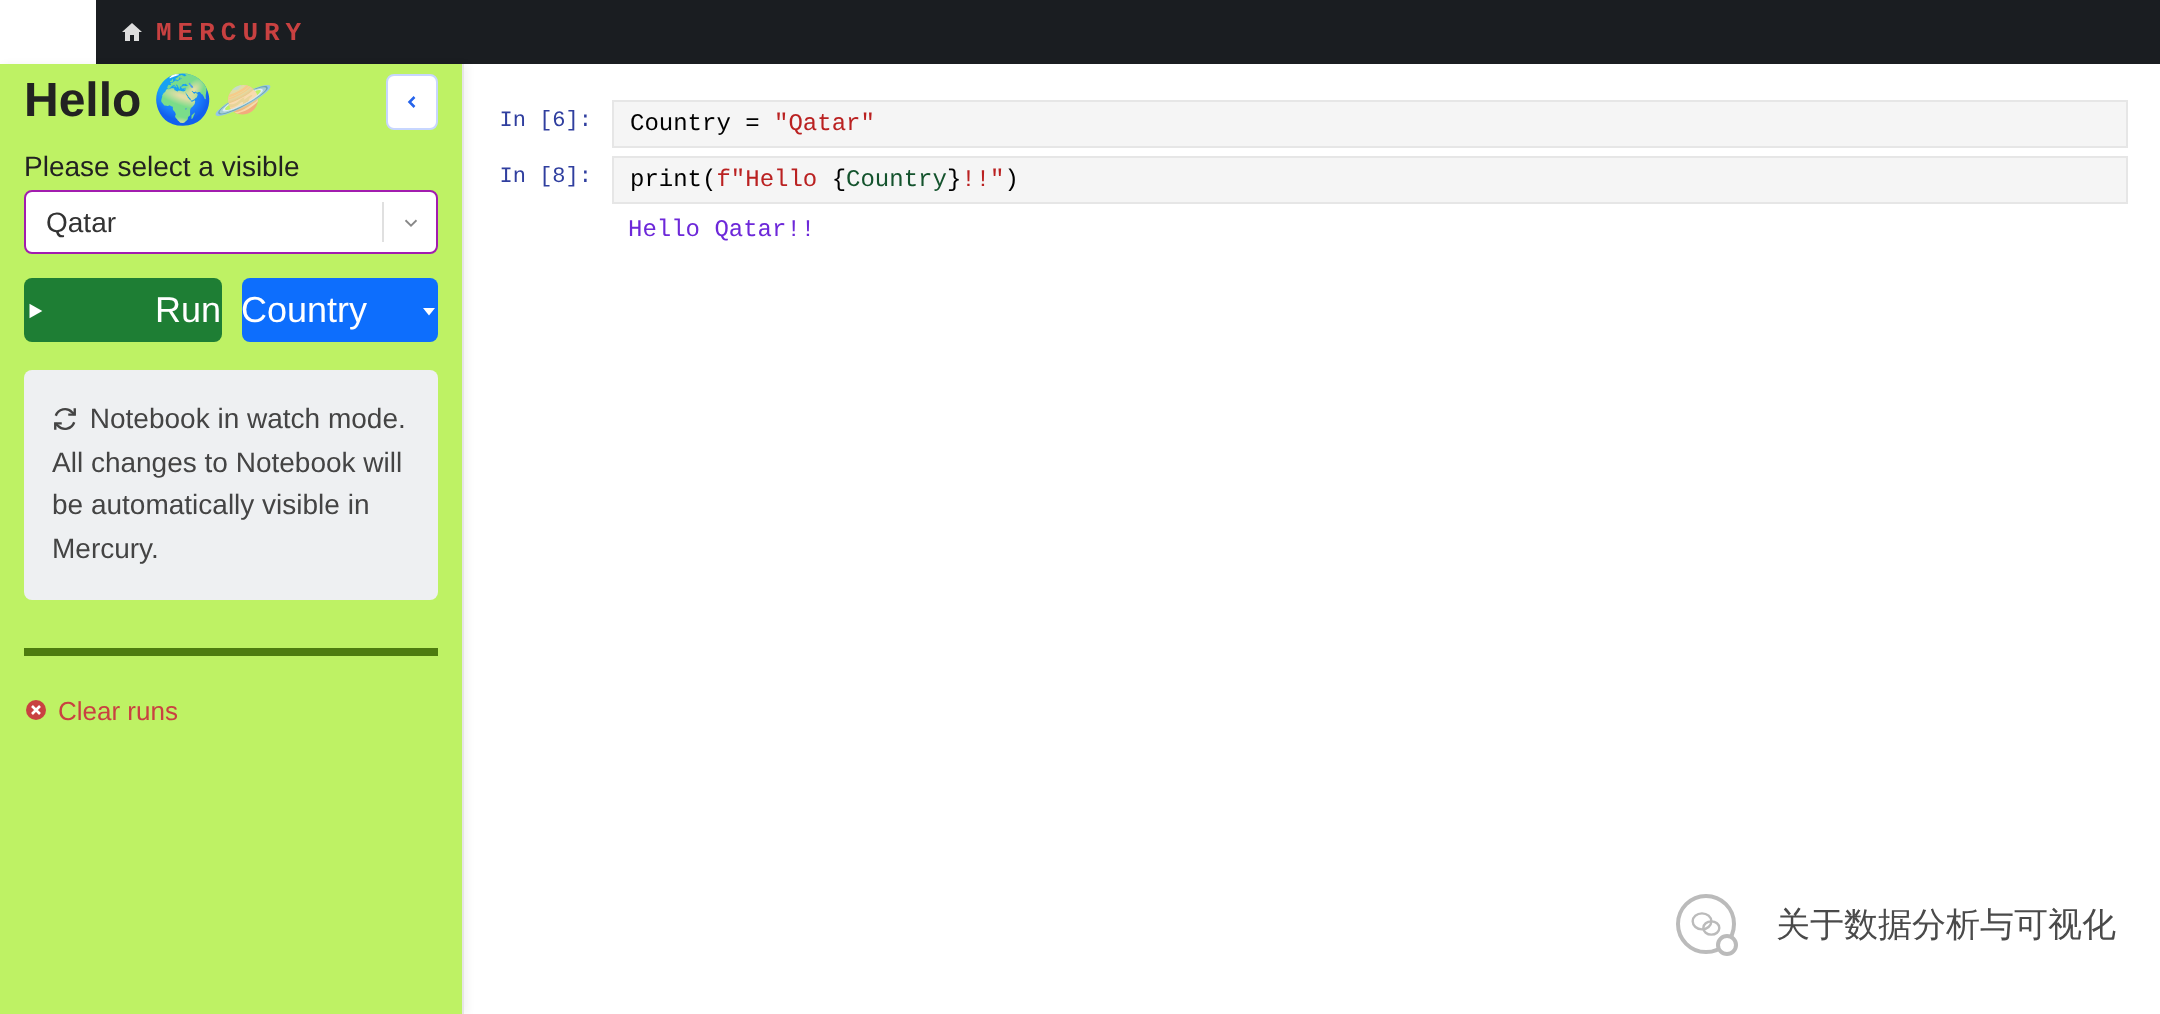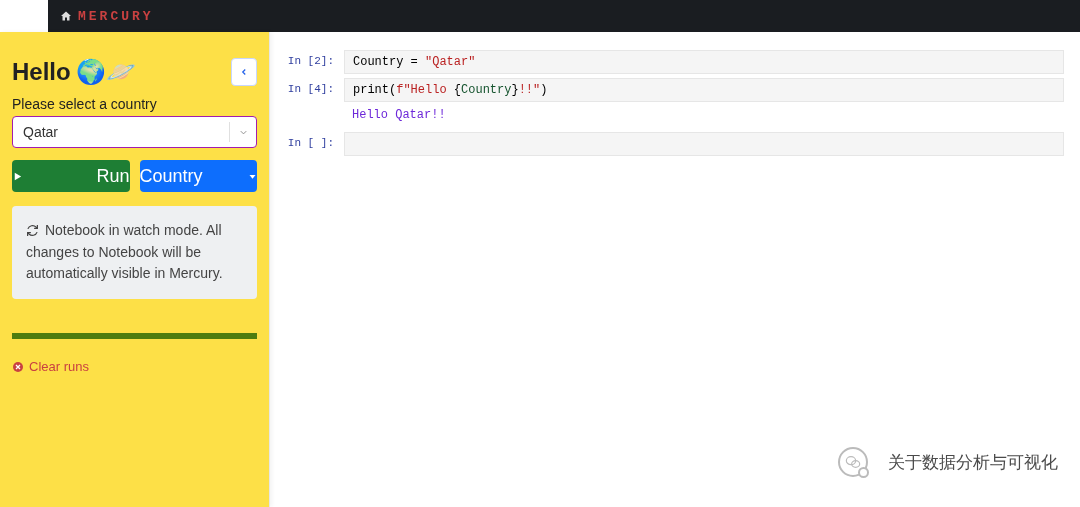--- a/index.html
+++ b/index.html
@@ -1,34 +1,34 @@
 <!DOCTYPE html>
 <html><head>
   <meta charset="utf-8">
   <style>
     * { box-sizing: border-box; margin: 0; padding: 0; }
     body { font-family: -apple-system, BlinkMacSystemFont, "Segoe UI", Helvetica, Arial, sans-serif; font-size: 14px; width: 1080px; height: 507px; overflow: hidden; background: #fff; }
     .app { display: flex; flex-direction: column; height: 100%; }
     .topbar { background: #1a1d21; height: 32px; display: flex; align-items: center; padding: 0 12px; color: #c94141; letter-spacing: 3px; font-size: 13px; font-weight: 700; font-family: "Courier New", monospace; margin-left: 48px; }
     .topbar .home-icon { color: #ddd; margin-right: 6px; font-size: 13px; }
     .body { display: flex; flex: 1; min-height: 0; }
-    .sidebar { width: 270px; background: #fde047; border-right: 1px solid #e6e6e6; box-shadow: 2px 0 4px rgba(0,0,0,0.05); padding: 26px 12px; display: flex; flex-direction: column; }
+    .sidebar { width: 232px; background: #bef264; border-right: 1px solid #e6e6e6; box-shadow: 2px 0 4px rgba(0,0,0,0.05); padding: 4px 12px; display: flex; flex-direction: column; }
     .title-row { display: flex; align-items: center; justify-content: space-between; margin-bottom: 10px; }
     .title-row h1 { font-size: 24px; font-weight: 600; color: #222; display: flex; align-items: center; gap: 6px; }
     .collapse-btn { width: 26px; height: 28px; border: 1px solid #c7d6ff; background: #fff; color: #2563eb; border-radius: 4px; cursor: pointer; display: flex; align-items: center; justify-content: center; }
     .form-label { font-size: 14px; color: #222; margin-bottom: 4px; display: block; }
     .select-wrap { position: relative; margin-bottom: 12px; }
     .select-wrap .select-input { width: 100%; height: 32px; border: 1px solid #a21caf; border-radius: 4px; padding: 4px 28px 4px 10px; font-size: 14px; color: #333; background: #fff; }
     .select-wrap .chevron { position: absolute; right: 8px; top: 50%; transform: translateY(-50%); pointer-events: none; color: #888; display: flex; border-left: 1px solid #e0e0e0; height: 20px; align-items: center; padding-left: 8px; }
     .btn-row { display: flex; gap: 10px; margin-bottom: 14px; }
     .btn { flex: 1; height: 32px; border: none; border-radius: 4px; font-size: 18px; color: #fff; cursor: pointer; display: flex; align-items: center; justify-content: space-between; gap: 6px; }
     .btn-run { background: #1e7e34; }
     .btn-download { background: #0d6efd; }
     .status-box { background: #eef0f2; border-radius: 4px; padding: 14px; font-size: 14px; color: #444; line-height: 1.55; }
-    .clear-area { margin-top: 34px; border-top: 6px solid #4d7c0f; padding-top: 20px; }
+    .clear-area { margin-top: 24px; border-top: 4px solid #4d7c0f; padding-top: 20px; }
     .clear-link { color: #c94141; font-size: 13px; cursor: pointer; display: inline-flex; align-items: center; gap: 5px; }
     .notebook { flex: 1; padding: 18px 16px; font-family: "Courier New", monospace; font-size: 12px; color: #000; overflow: auto; }
     .cell { display: flex; margin-bottom: 4px; }
     .prompt { width: 58px; text-align: right; color: #303f9f; padding-right: 10px; padding-top: 5px; font-size: 11px; }
     .cell-body { flex: 1; }
     .code-line { background: #f5f5f5; border: 1px solid #e6e6e6; padding: 4px 8px; white-space: pre; font-family: "Courier New", monospace; }
     .tok-str { color: #ba2121; }
     .tok-fstr-expr { color: #14532d; }
     .output-line { padding: 6px 8px; white-space: pre; font-family: "Courier New", monospace; color: #6d28d9; }
     .watermark { position: fixed; right: 22px; bottom: 30px; display: flex; align-items: center; gap: 20px; color: #4a4a4a; font-size: 17px; }
@@ -56,21 +56,21 @@
           <span>Hello</span>
           <span>🌍🪐</span>
         </h1>
         <button class="collapse-btn">
           <svg width="10" height="12" viewBox="0 0 24 24" fill="none" stroke="currentColor" stroke-width="3">
               <polyline points="15 18 9 12 15 6"></polyline>
             </svg>
         </button>
       </div>
 
-      <label class="form-label">Please select a country</label>
+      <label class="form-label">Please select a visible</label>
       <div class="select-wrap">
         <input class="select-input" readonly="" value="Qatar" style="">
         <span class="chevron">
           <svg width="11" height="11" viewBox="0 0 24 24" fill="none" stroke="#888" stroke-width="2">
               <polyline points="6 9 12 15 18 9"></polyline>
             </svg>
         </span>
       </div>
 
       <div class="btn-row">
@@ -104,36 +104,30 @@
               <circle cx="12" cy="12" r="10"></circle>
               <path stroke="#fff" stroke-width="2.6" d="M8 8l8 8M16 8l-8 8"></path>
             </svg>
           <span>Clear runs</span>
         </a>
       </div>
     </div>
 
     <div class="notebook" id="notebook">
         <div class="cell">
-          <div class="prompt">In [2]:</div>
+          <div class="prompt">In [6]:</div>
           <div class="cell-body">
             <div class="code-line">Country = <span class="tok-str">"Qatar"</span></div>
           </div>
         </div>
         <div class="cell">
-          <div class="prompt">In [4]:</div>
+          <div class="prompt">In [8]:</div>
           <div class="cell-body">
             <div class="code-line">print(<span class="tok-str">f"Hello </span>{<span class="tok-fstr-expr">Country</span>}<span class="tok-str">!!"</span>)</div>
             <div class="output-line">Hello Qatar!!</div>
-          </div>
-        </div>
-        <div class="cell">
-          <div class="prompt">In [ ]:</div>
-          <div class="cell-body">
-            <div class="code-line"> </div>
           </div>
         </div>
       </div>
   </div>
 </div>
 
 <div class="watermark">
   <span class="bubble">
     <svg width="16" height="14" viewBox="0 0 24 20" fill="none" stroke="#bbb" stroke-width="1.8">
         <ellipse cx="9" cy="8" rx="7" ry="6"></ellipse>

